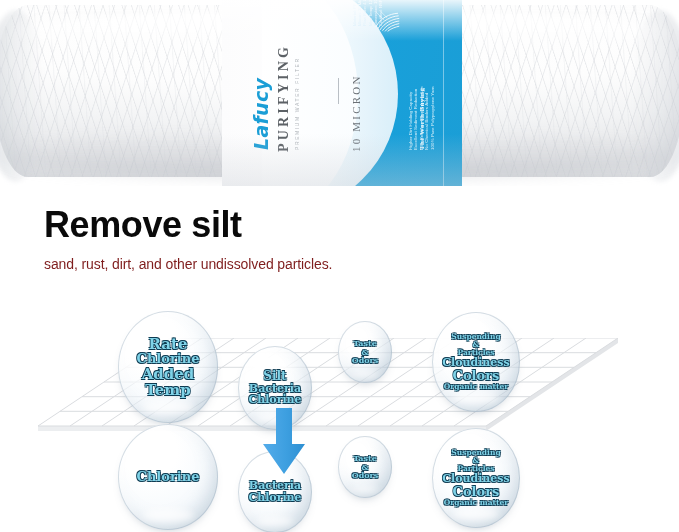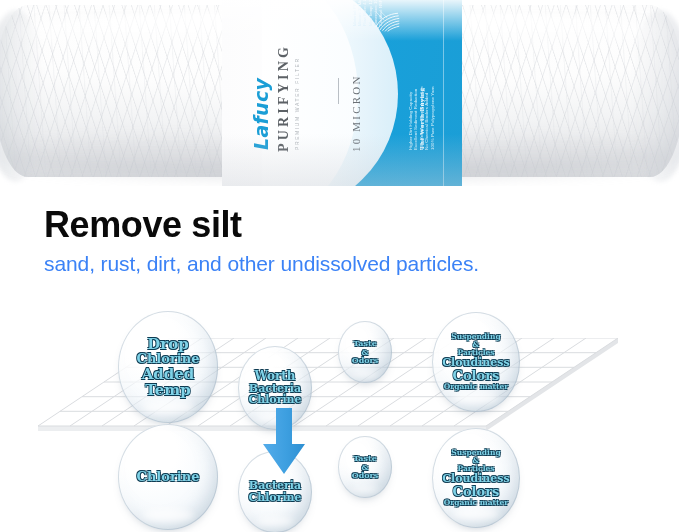--- a/index.html
+++ b/index.html
@@ -162,21 +162,21 @@
   .headline{
     position:absolute;left:44px;top:204px;width:600px;
   }
   .h1{
     font-family:"Liberation Sans", sans-serif;
     font-size:36px;font-weight:700;color:#0a0a0a;
     letter-spacing:-.4px;line-height:42px;margin:0;
   }
   .h2{
     font-family:"Liberation Sans", sans-serif;
-    font-size:21px;font-weight:400;color:#3b82f6;
+    font-size:14px;font-weight:400;color:#7f1d1d;
     letter-spacing:-.1px;line-height:24px;margin:6px 0 0 0;
   }
 
   
   .diagram{position:absolute;left:0;top:296px;width:679px;height:236px;}
 
   .mesh{position:absolute;left:38px;top:42px;width:580px;height:96px;}
 
   
   .bubble{
@@ -313,28 +313,28 @@
         <line x1="420" y1="0" x2="288" y2="88"></line>
         <line x1="452" y1="0" x2="320" y2="88"></line>
         <line x1="484" y1="0" x2="352" y2="88"></line>
         <line x1="516" y1="0" x2="384" y2="88"></line>
         <line x1="548" y1="0" x2="416" y2="88"></line>
         <line x1="580" y1="0" x2="448" y2="88"></line>
       </g>
     </svg>
 
     <div class="bubble" style="left:118px;top:15px;width:100px;height:112px;">
-      <div class="blabel" style="font-size:15px">Drop</div>
+      <div class="blabel" style="font-size:15px">Rate</div>
       <div class="blabel" style="font-size:13px">Chlorine</div>
       <div class="blabel" style="font-size:15px">Added</div>
       <div class="blabel" style="font-size:15px">Temp</div>
     </div>
 
     <div class="bubble" style="left:238px;top:50px;width:74px;height:84px;">
-      <div class="blabel" style="font-size:12px">Worth</div>
+      <div class="blabel" style="font-size:12px">Silt</div>
       <div class="blabel" style="font-size:11px">Bacteria</div>
       <div class="blabel" style="font-size:11px">Chlorine</div>
     </div>
 
     <div class="bubble" style="left:338px;top:25px;width:54px;height:62px;">
       <div class="blabel" style="font-size:8px">Taste</div>
       <div class="blabel" style="font-size:8px">&amp;</div>
       <div class="blabel" style="font-size:8px">Odors</div>
     </div>
 

